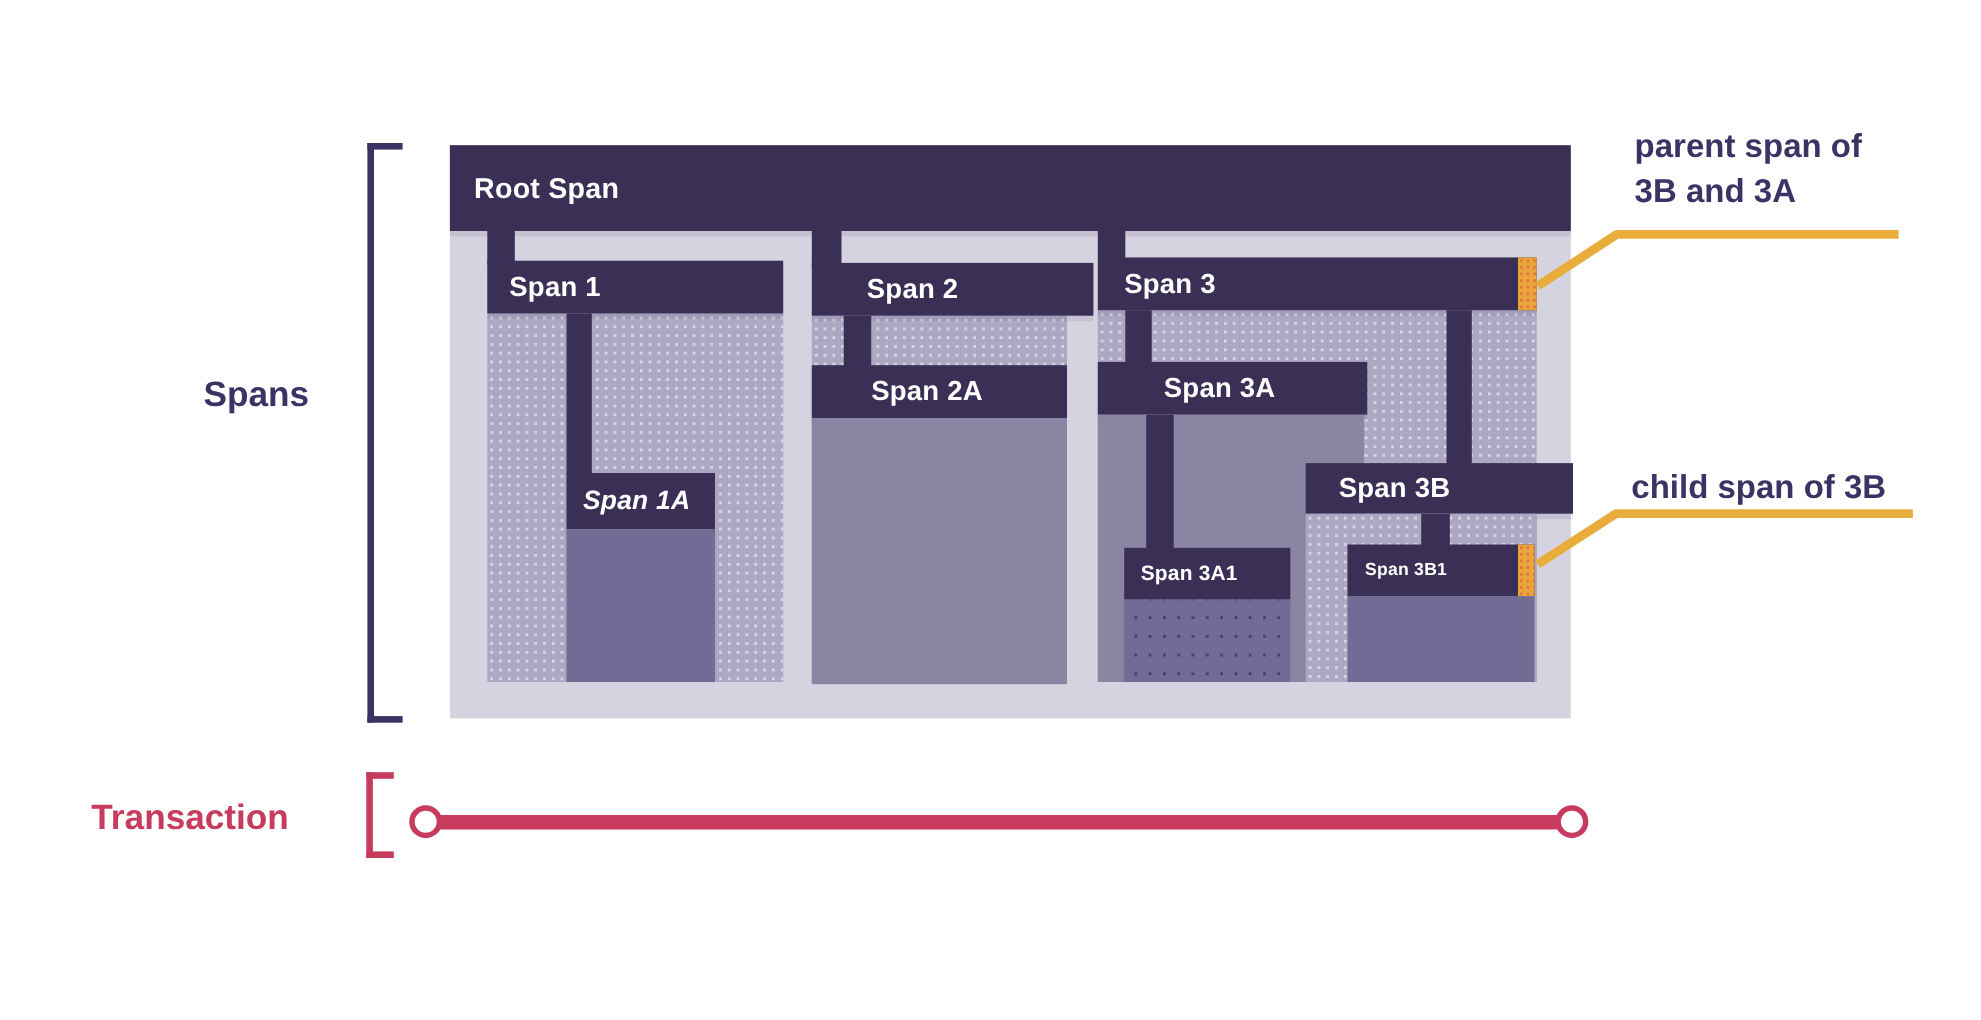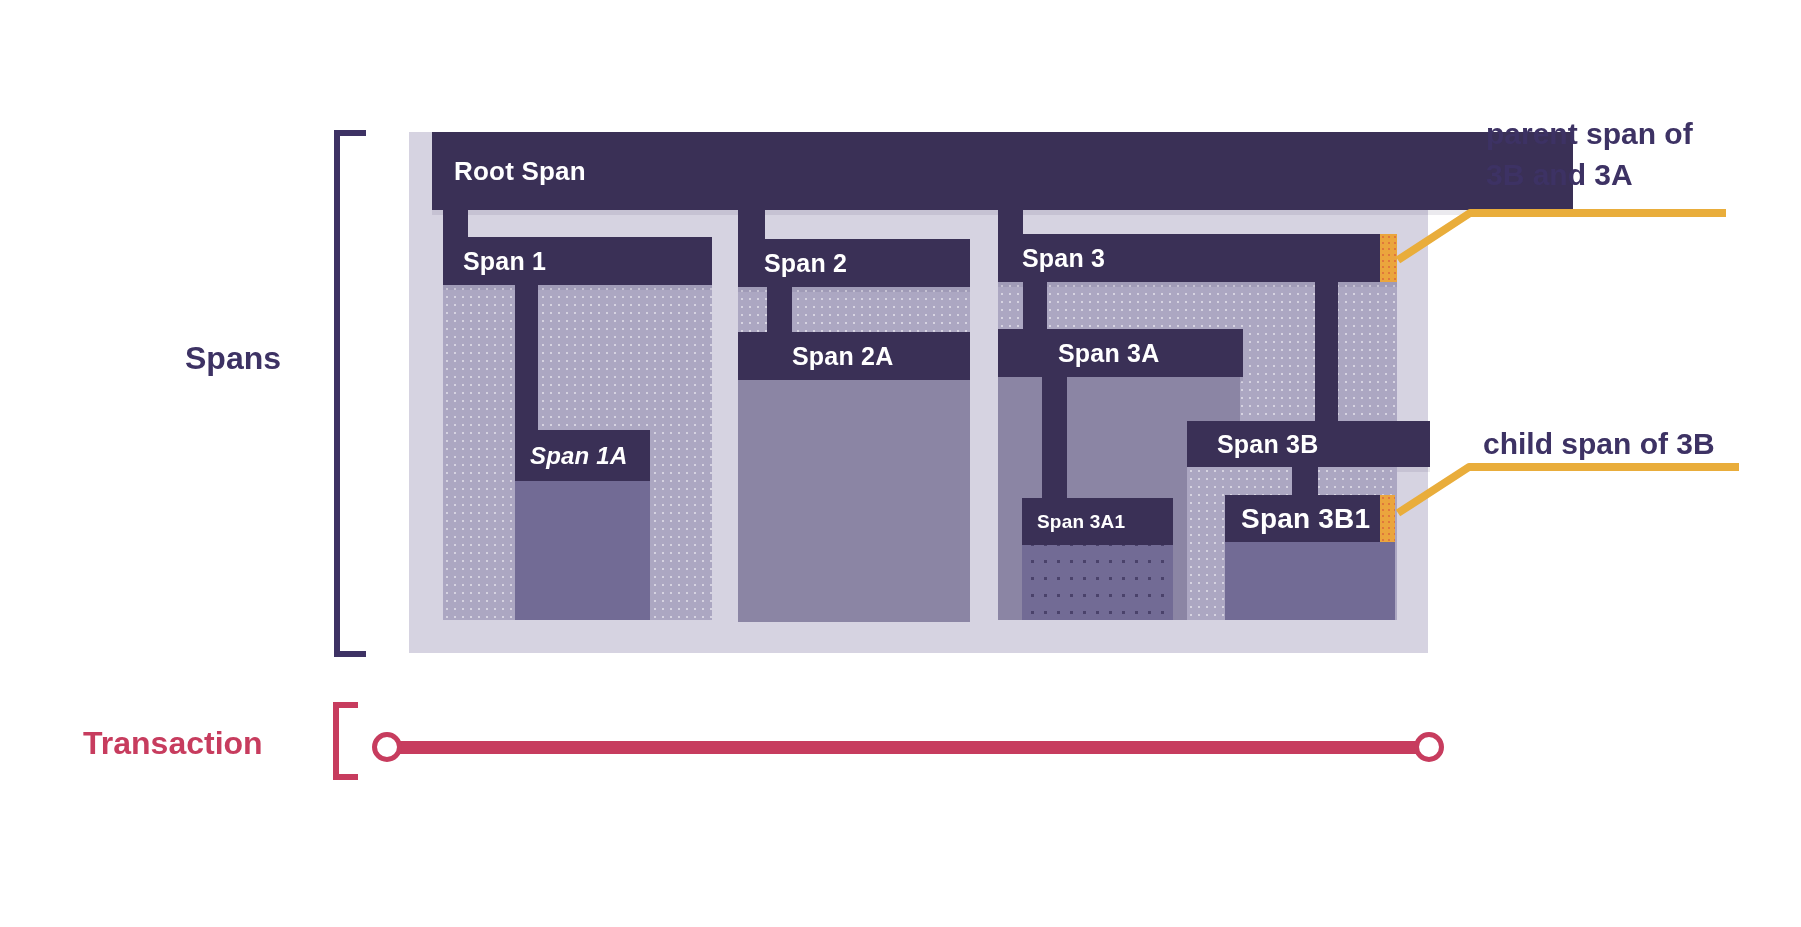--- a/index.html
+++ b/index.html
@@ -89,41 +89,41 @@
   }
   svg.overlay{position:absolute;left:0;top:0;pointer-events:none;}
 </style>
 </head>
 <body>
 
 <div class="canvas">
 
   <div class="abs container" style="left:409px;top:132px;width:1019px;height:521px;"></div>
 
-  <div class="abs bar root" style="left:432px;top:132px;width:1141px;height:78px;text-align:right;">
+  <div class="abs bar root" style="left:409px;top:132px;width:1019px;height:78px;text-align:right;">
     <span class="label">Root Span</span>
   </div>
 
   <div class="abs stem" style="left:443px;top:208px;width:25px;height:32px;"></div>
   <div class="abs stem" style="left:738px;top:208px;width:27px;height:34px;"></div>
   <div class="abs stem" style="left:998px;top:208px;width:25px;height:28px;"></div>
 
   <div class="abs content-light" style="left:443px;top:285px;width:269px;height:335px;"></div>
   <div class="abs stem" style="left:515px;top:285px;width:23px;height:147px;"></div>
   <div class="abs bar" style="left:443px;top:237px;width:269px;height:48px;">
     <span class="label">Span 1</span>
   </div>
   <div class="abs bar" style="left:515px;top:430px;width:135px;height:51px;font-size:24px;font-style:italic;">
     <span class="label" style="padding-left:15px;">Span 1A</span>
   </div>
   <div class="abs content-dark" style="left:515px;top:481px;width:135px;height:139px;"></div>
 
   <div class="abs content-light" style="left:738px;top:287px;width:232px;height:333px;"></div>
   <div class="abs stem" style="left:767px;top:287px;width:25px;height:47px;"></div>
-  <div class="abs bar" style="left:738px;top:239px;width:232px;height:48px;">
+  <div class="abs bar" style="left:738px;top:239px;width:232px;height:48px;padding-left:24px;">
     <span class="label" style="padding-left:26px;">Span 2</span>
   </div>
   <div class="abs bar" style="left:738px;top:332px;width:232px;height:48px;">
     <span class="label" style="padding-left:26px;margin-left:28px;">Span 2A</span>
   </div>
   <div class="abs content-medium" style="left:738px;top:380px;width:232px;height:242px;"></div>
 
   <div class="abs content-light" style="left:998px;top:282px;width:399px;height:338px;"></div>
   <div class="abs stem" style="left:1023px;top:282px;width:24px;height:48px;"></div>
   <div class="abs bar" style="left:998px;top:234px;width:399px;height:48px;">
@@ -140,21 +140,21 @@
     <span class="label" style="padding-left:15px;">Span 3A1</span>
   </div>
   <div class="abs content-dashrows" style="left:1022px;top:545px;width:151px;height:75px;"></div>
 
   <div class="abs stem" style="left:1315px;top:282px;width:23px;height:140px;"></div>
   <div class="abs bar" style="left:1187px;top:421px;width:243px;height:46px;">
     <span class="label" style="padding-left:30px;">Span 3B</span>
   </div>
   <div class="abs content-light" style="left:1187px;top:467px;width:210px;height:153px;"></div>
   <div class="abs stem" style="left:1292px;top:467px;width:26px;height:30px;"></div>
-  <div class="abs bar" style="left:1225px;top:495px;width:170px;height:47px;font-size:28px;">
+  <div class="abs bar" style="left:1225px;top:495px;width:170px;height:47px;font-size:16px;">
     <span class="label" style="padding-left:16px;">Span 3B1</span>
   </div>
   <div class="abs marker" style="left:1380px;top:495px;width:15px;height:47px;"></div>
   <div class="abs content-dark" style="left:1225px;top:542px;width:170px;height:78px;"></div>
 
   <div class="abs side-label" style="left:185px;top:340px;">Spans</div>
   <div class="abs bracket-spans" style="left:334px;top:130px;width:26px;height:515px;"></div>
 
   <div class="abs side-label red" style="left:83px;top:725px;">Transaction</div>
   <div class="abs bracket-transaction" style="left:333px;top:702px;width:19px;height:66px;"></div>

